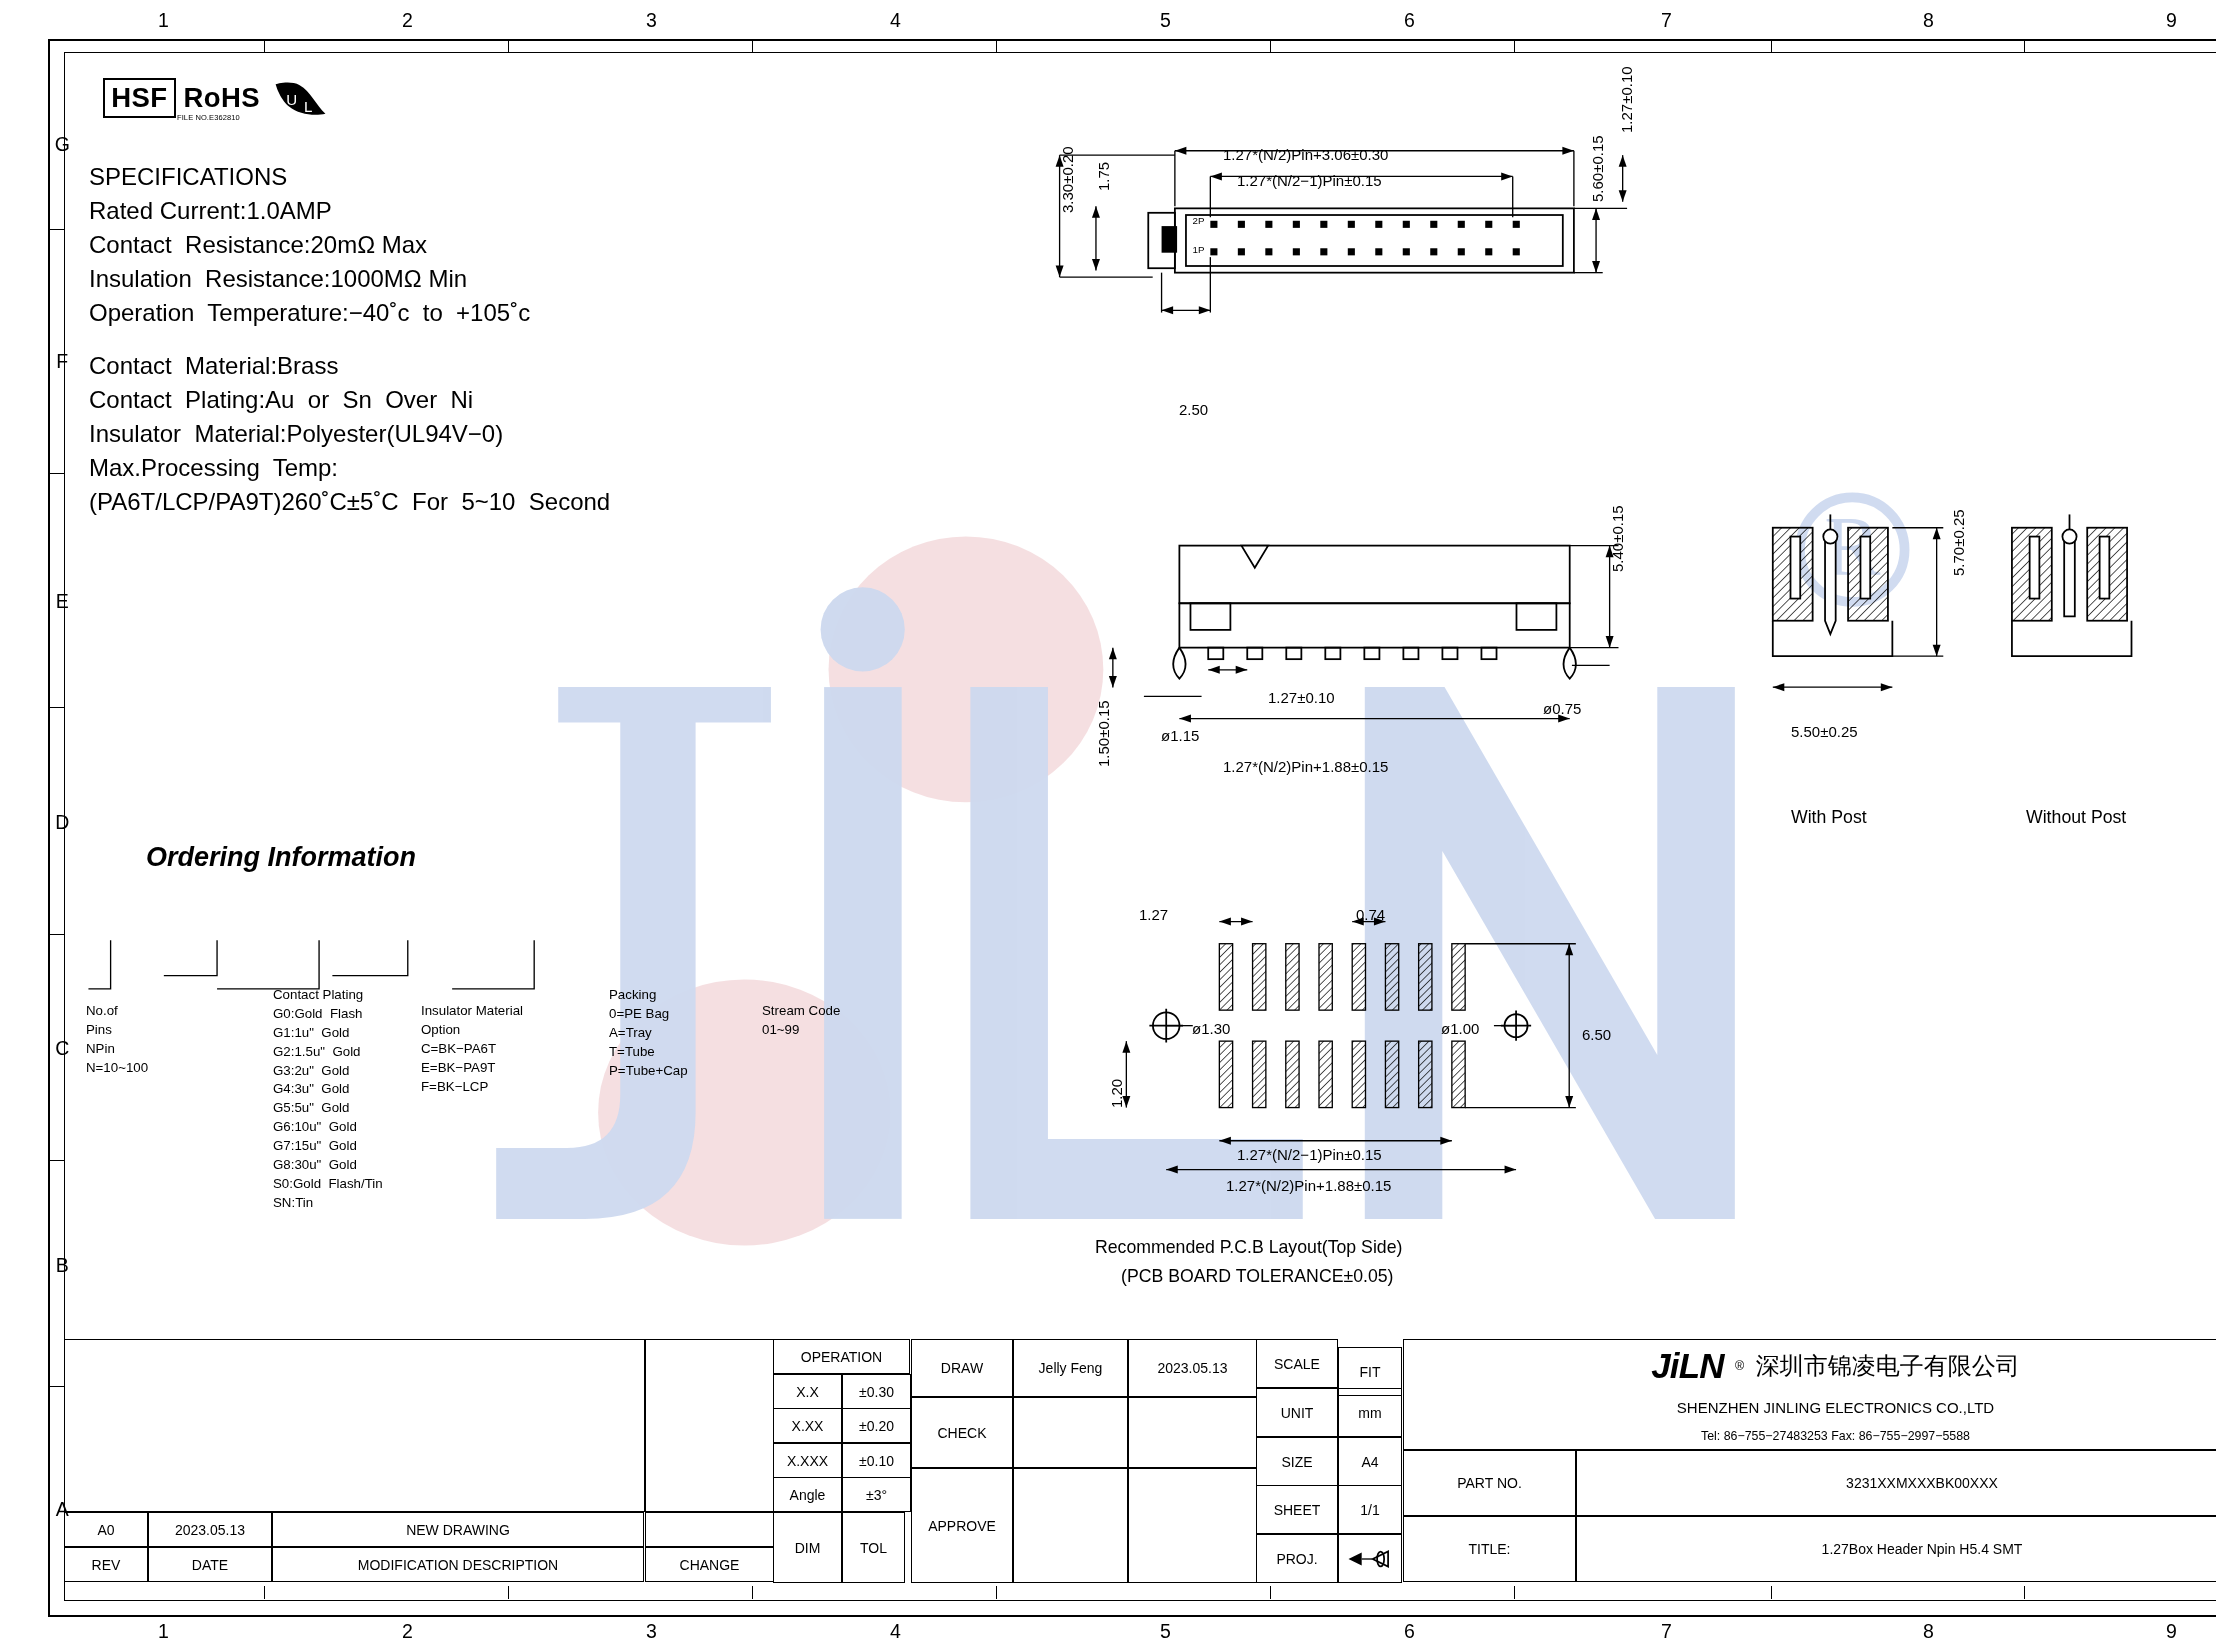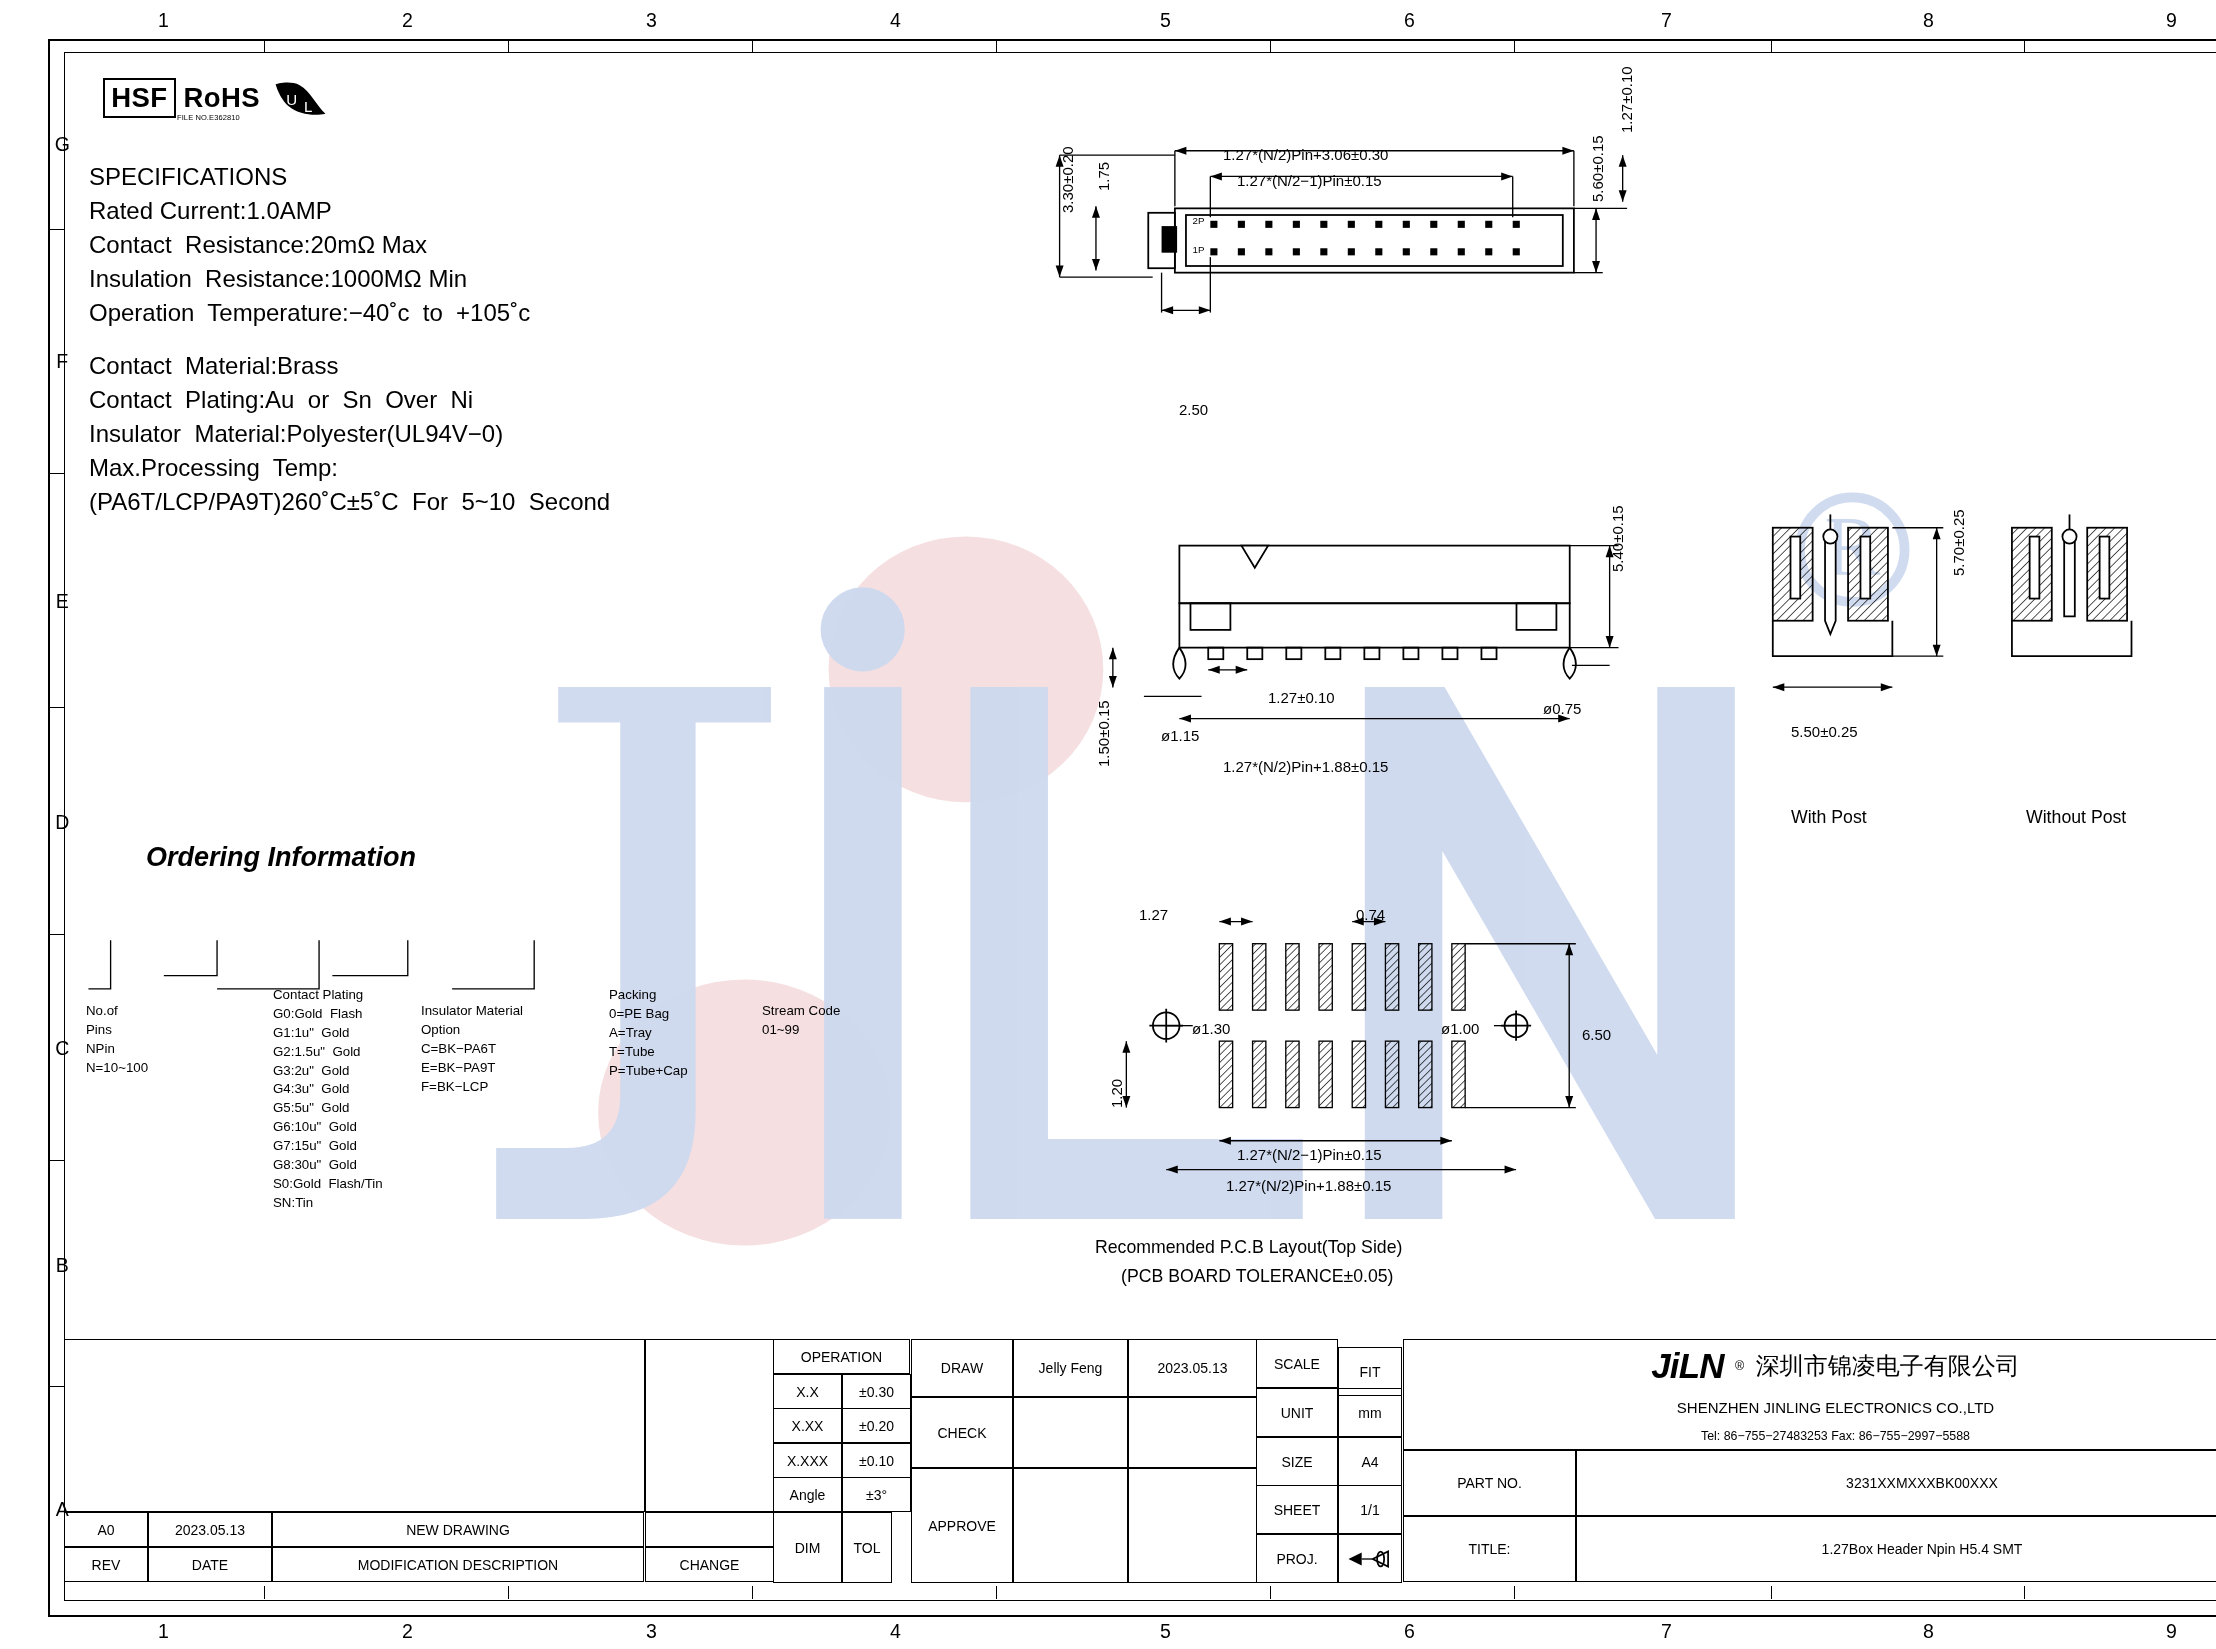--- a/index.html
+++ b/index.html
@@ -492,21 +492,21 @@
     <div class="cell" style="left:709px;top:0;width:137px;height:35px;">OPERATION</div>
     <div class="cell" style="left:709px;top:35px;width:69px;height:35px;">X.X</div>
     <div class="cell" style="left:778px;top:35px;width:69px;height:35px;">±0.30</div>
     <div class="cell" style="left:709px;top:69px;width:69px;height:35px;">X.XX</div>
     <div class="cell" style="left:778px;top:69px;width:69px;height:35px;">±0.20</div>
     <div class="cell" style="left:709px;top:104px;width:69px;height:35px;">X.XXX</div>
     <div class="cell" style="left:778px;top:104px;width:69px;height:35px;">±0.10</div>
     <div class="cell" style="left:709px;top:138px;width:69px;height:35px;">Angle</div>
     <div class="cell" style="left:778px;top:138px;width:69px;height:35px;">±3°</div>
     <div class="cell" style="left:709px;top:173px;width:69px;height:71px;">DIM</div>
-    <div class="cell" style="left:778px;top:173px;width:50px;height:71px;">TOL</div>
+    <div class="cell" style="left:778px;top:173px;width:63px;height:71px;">TOL</div>
 
     <div class="cell" style="left:847px;top:0;width:102px;height:58px;">DRAW</div>
     <div class="cell" style="left:949px;top:0;width:115px;height:58px;">Jelly Feng</div>
     <div class="cell" style="left:1064px;top:0;width:129px;height:58px;">2023.05.13</div>
     <div class="cell" style="left:847px;top:58px;width:102px;height:71px;">CHECK</div>
     <div class="cell" style="left:949px;top:58px;width:115px;height:71px;"></div>
     <div class="cell" style="left:1064px;top:58px;width:129px;height:71px;"></div>
     <div class="cell" style="left:847px;top:129px;width:102px;height:115px;">APPROVE</div>
     <div class="cell" style="left:949px;top:129px;width:115px;height:115px;"></div>
     <div class="cell" style="left:1064px;top:129px;width:129px;height:115px;"></div>

